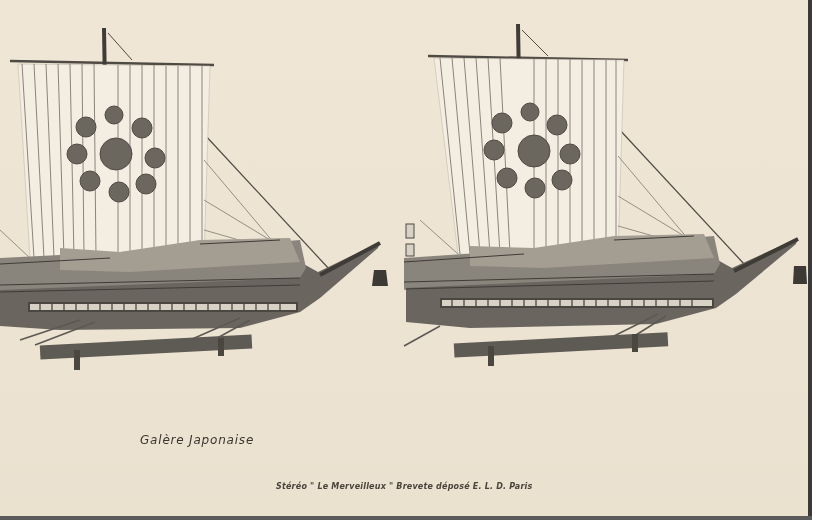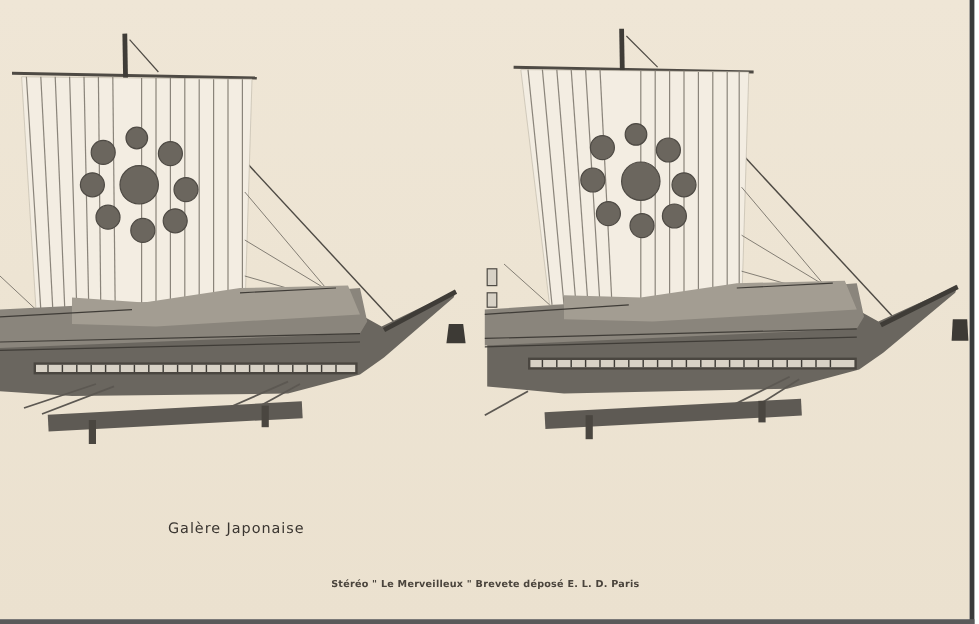--- a/index.html
+++ b/index.html
@@ -1,18 +1,18 @@
 <!DOCTYPE html>
 <html><head>
 <meta charset="utf-8">
 <style>
   html,body{margin:0;padding:0;}
   body{width:816px;height:520px;overflow:hidden;background:#ffffff;}
   .card{position:absolute;left:0;top:0;width:808px;height:516px;
-    background:linear-gradient(180deg,#efe6d6 0%,#ede4d3 45%,#ebe1cf 100%);}
+    background:linear-gradient(180deg,#efe6d6 0%,#ede4d3 45%,#ebe1cf 100%);font-style:italic;}
   .edge-right{position:absolute;left:808px;top:0;width:4px;height:520px;background:#3a3a3a;}
   .edge-bottom{position:absolute;left:0;top:516px;width:812px;height:4px;background:#5a5a5a;}
   .photo{position:absolute;top:0;height:380px;}
   .photo.left{left:0;width:400px;}
   .photo.right{left:400px;width:408px;}
   .caption{position:absolute;left:140px;top:433px;font-family:"DejaVu Sans",sans-serif;
     font-size:12px;letter-spacing:0.8px;color:#3a3530;}
   .footer{position:absolute;left:276px;top:482px;font-family:"DejaVu Sans",sans-serif;
     font-size:8px;font-weight:bold;color:#4a443c;letter-spacing:0.2px;}
   svg{display:block;}

